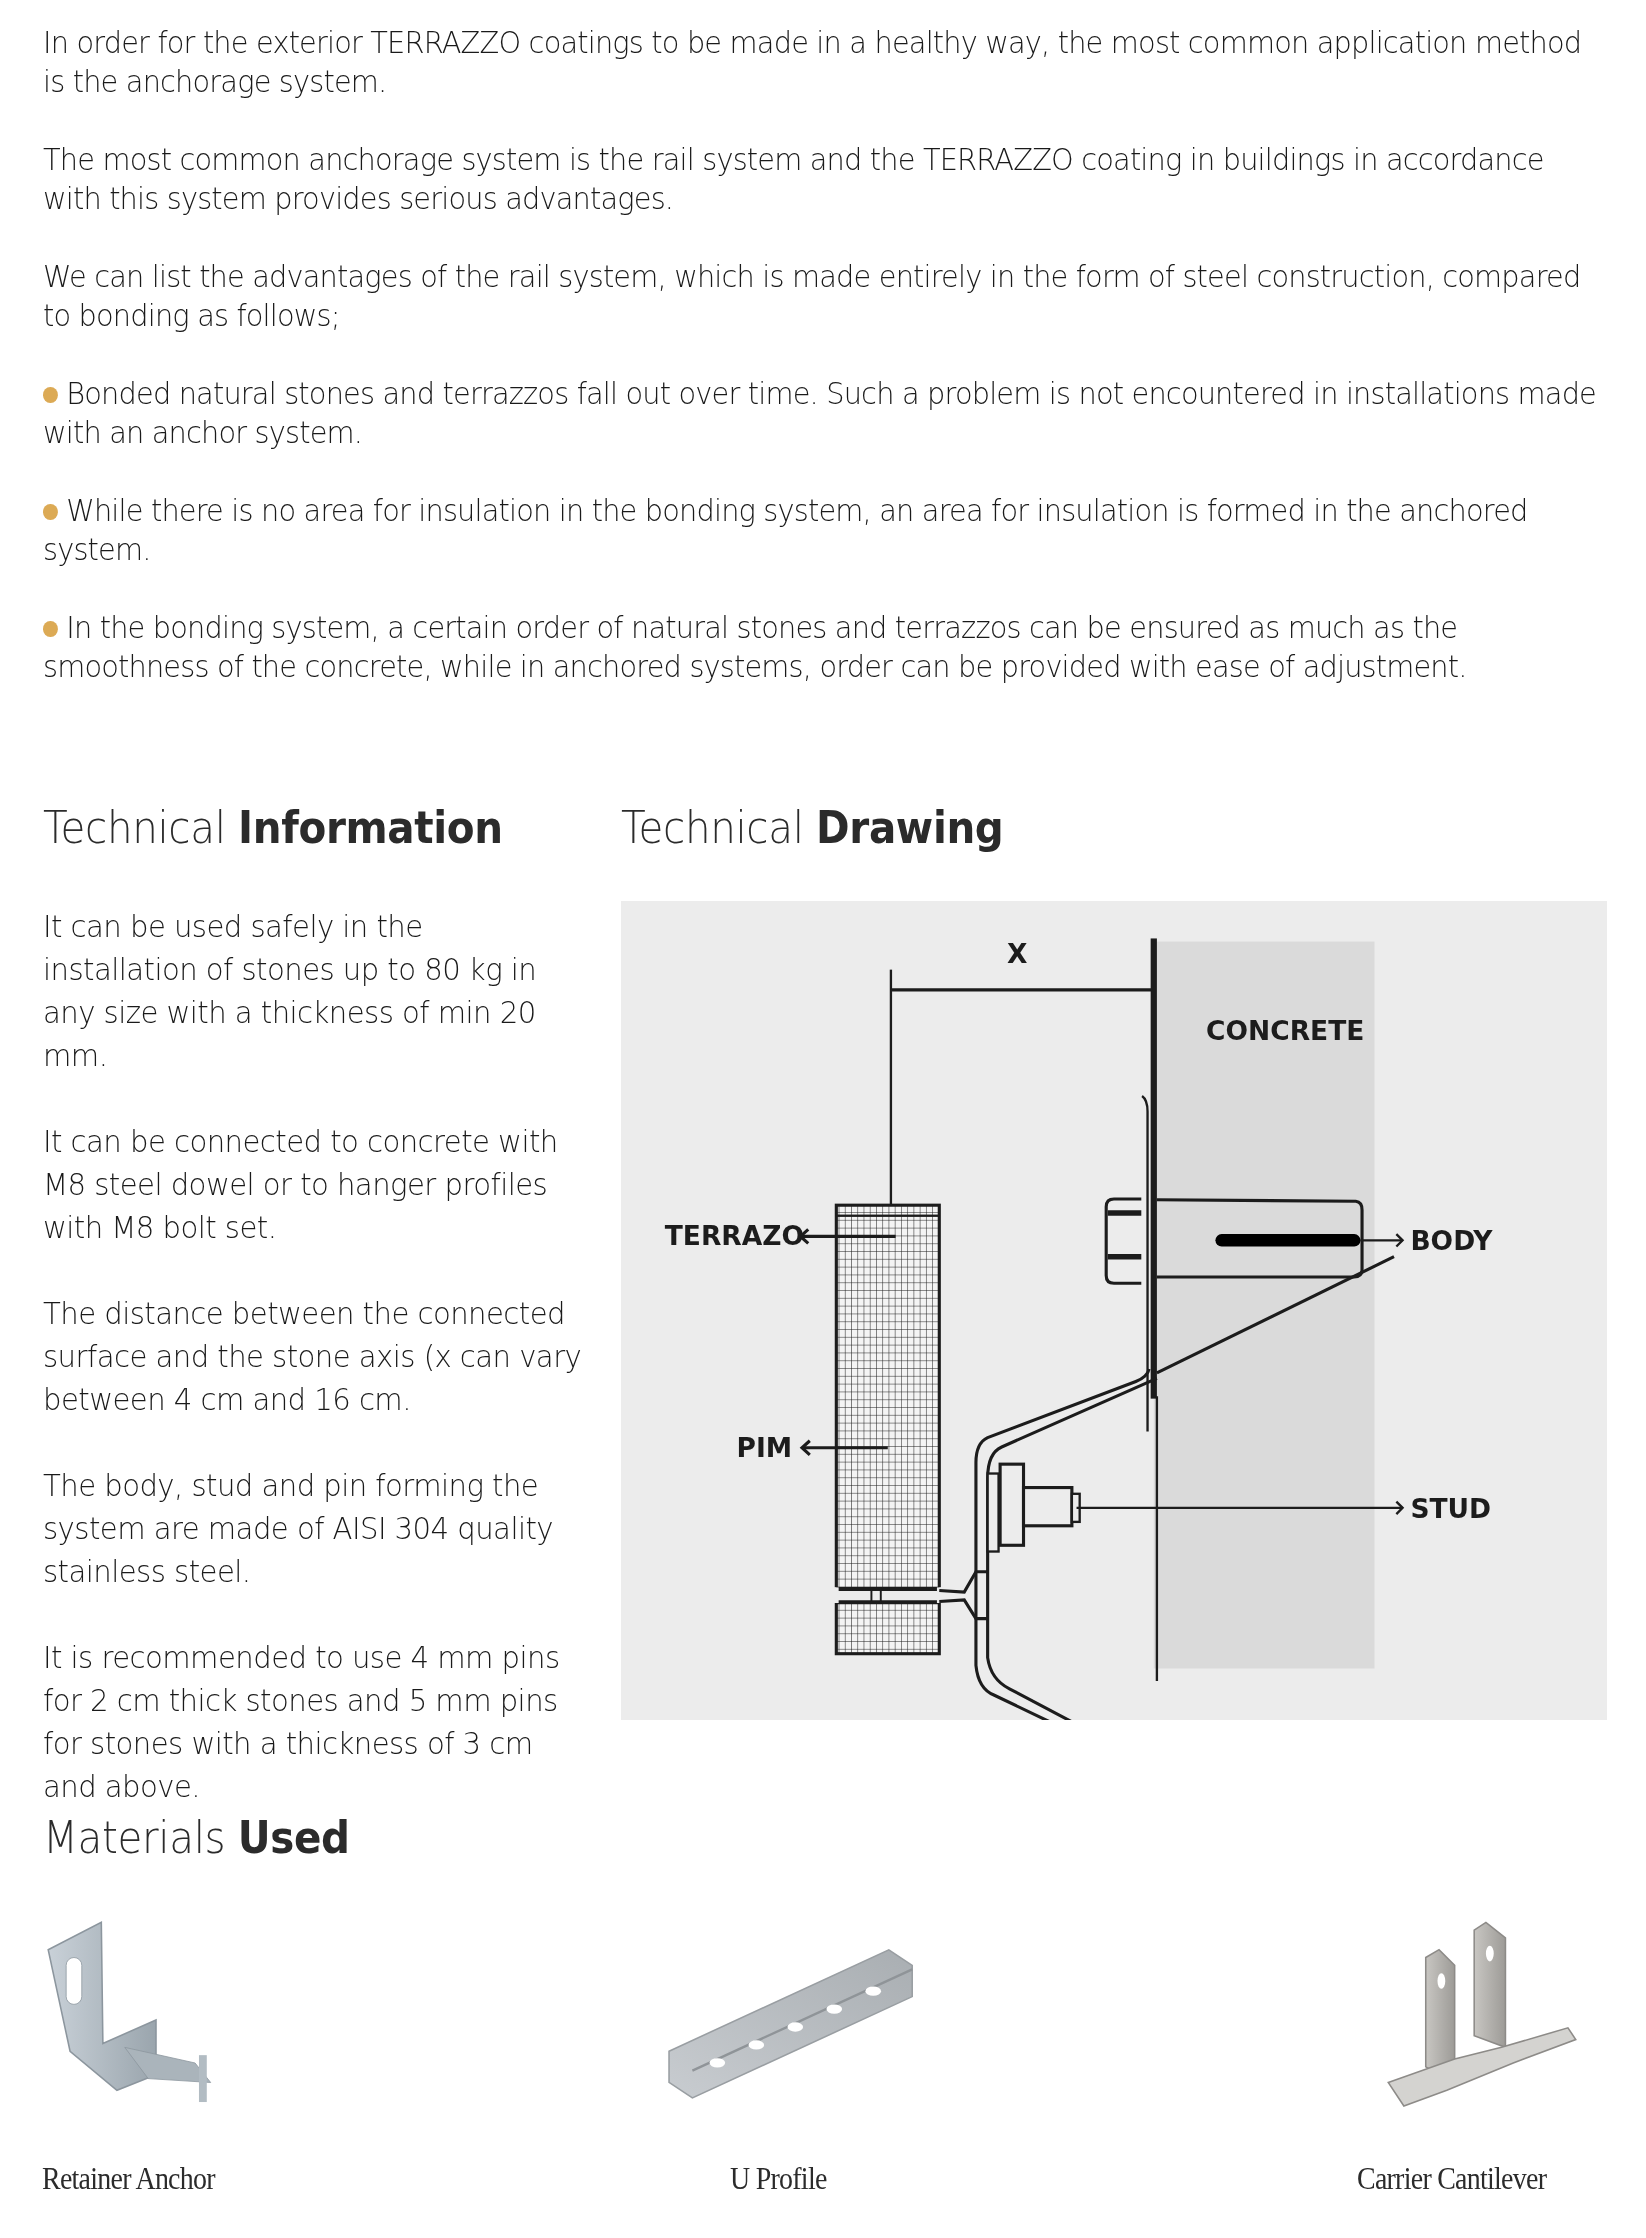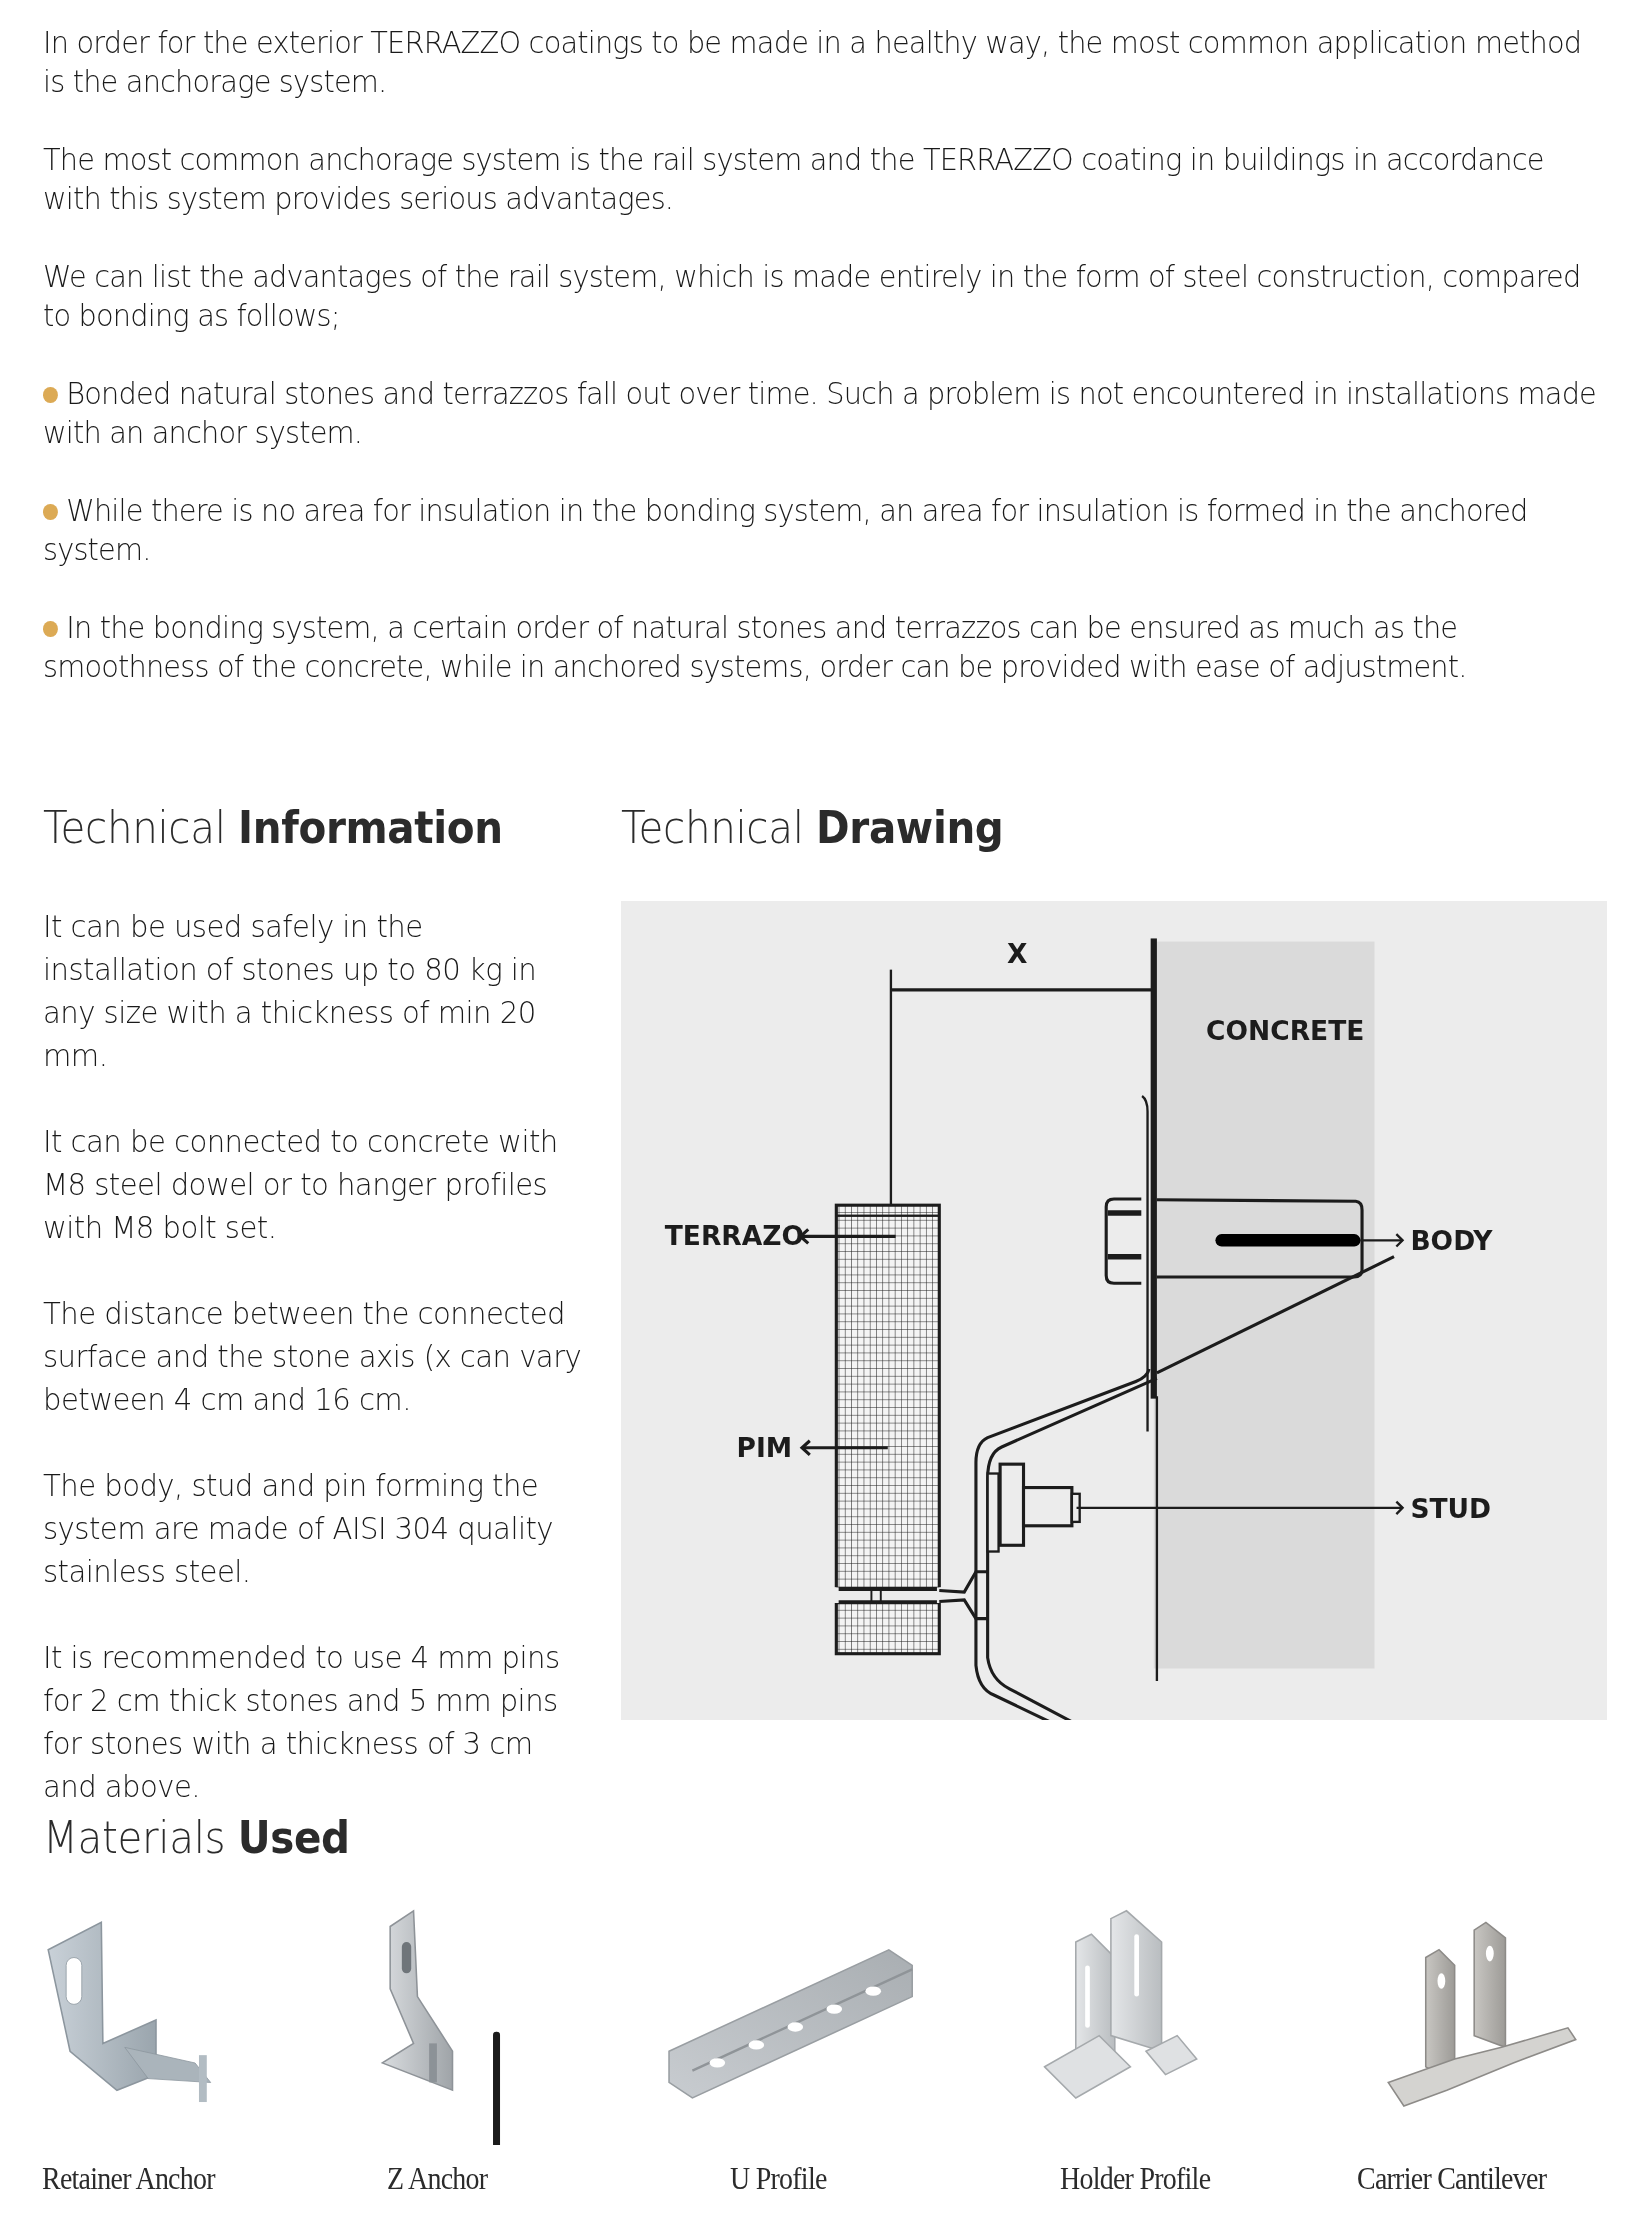--- a/index.html
+++ b/index.html
@@ -169,35 +169,20 @@
           </linearGradient>
         </defs>
       <path d="M22 70 L90 35 L92 190 L160 160 L160 230 L110 250 L50 200 Z" fill="url(#g1)" stroke="#8c969e" stroke-width="2"></path>
       <rect x="45" y="80" width="20" height="60" rx="10" fill="#fff" stroke="#8c969e"></rect>
       <path d="M120 195 L210 215 L230 240 L150 235 Z" fill="#aab4bb" stroke="#8c969e"></path>
       <rect x="215" y="205" width="10" height="60" fill="#b2bcc3"></rect>
     </svg>
     <div class="label" style="left:11px;">Retainer Anchor</div>
   </div>
 
-  <div class="mat" style="left:359px; width:187px;">
-    <svg width="187" height="250" viewBox="0 0 240 320">
-      <defs>
-          <linearGradient id="g2" x1="0" x2="1">
-            <stop offset="0" stop-color="#d9dcdf"></stop>
-            <stop offset="1" stop-color="#9fa4a8"></stop>
-          </linearGradient>
-        </defs>
-      <path d="M40 40 L70 20 L75 130 L120 200 L120 250 L30 215 L70 190 L40 120 Z" fill="url(#g2)" stroke="#8e9398" stroke-width="2"></path>
-      <rect x="55" y="60" width="12" height="40" rx="6" fill="#6f757a"></rect>
-      <rect x="90" y="190" width="10" height="50" fill="#8c9297"></rect>
-      <rect x="172" y="175" width="9" height="150" rx="4" fill="#1b1b1b"></rect>
-    </svg>
-    <div class="label" style="left:28px;">Z Anchor</div>
-  </div>
 
   <div class="mat" style="left:655px; width:265px;">
     <svg width="265" height="250" viewBox="0 0 340 320">
       <defs>
           <linearGradient id="g3" x1="0" x2="1" y1="1" y2="0">
             <stop offset="0" stop-color="#c8ccd0"></stop>
             <stop offset="1" stop-color="#a9aeb2"></stop>
           </linearGradient>
         </defs>
       <path d="M18 200 L300 70 L330 90 L330 130 L48 260 L18 240 Z" fill="url(#g3)" stroke="#999ea2" stroke-width="2"></path>
@@ -206,37 +191,20 @@
         <ellipse cx="80" cy="215" rx="10" ry="6"></ellipse>
           <ellipse cx="130" cy="192" rx="10" ry="6"></ellipse>
         <ellipse cx="180" cy="169" rx="10" ry="6"></ellipse>
           <ellipse cx="230" cy="146" rx="10" ry="6"></ellipse>
         <ellipse cx="280" cy="123" rx="10" ry="6"></ellipse>
       </g>
     </svg>
     <div class="label" style="left:75px;">U Profile</div>
   </div>
 
-  <div class="mat" style="left:1029px; width:234px;">
-    <svg width="234" height="250" viewBox="0 0 300 320">
-      <defs>
-          <linearGradient id="g4" x1="0" x2="1">
-            <stop offset="0" stop-color="#e4e6e8"></stop>
-            <stop offset="1" stop-color="#b9bdc0"></stop>
-          </linearGradient>
-        </defs>
-      <path d="M60 60 L80 50 L110 80 L110 230 L60 210 Z" fill="url(#g4)" stroke="#a5a9ac" stroke-width="2"></path>
-      <path d="M105 30 L125 20 L170 60 L170 200 L105 180 Z" fill="url(#g4)" stroke="#a5a9ac" stroke-width="2"></path>
-      <path d="M20 220 L90 180 L130 220 L60 260 Z" fill="#dfe1e3" stroke="#a5a9ac" stroke-width="2"></path>
-      <path d="M150 200 L190 180 L215 210 L175 230 Z" fill="#dfe1e3" stroke="#a5a9ac" stroke-width="2"></path>
-      <rect x="72" y="90" width="6" height="80" rx="3" fill="#fff"></rect>
-      <rect x="135" y="50" width="6" height="80" rx="3" fill="#fff"></rect>
-    </svg>
-    <div class="label" style="left:31px;">Holder Profile</div>
-  </div>
 
   <div class="mat" style="left:1357px; width:250px;">
     <svg width="250" height="250" viewBox="0 0 320 320">
       <defs>
           <linearGradient id="g5" x1="0" x2="1">
             <stop offset="0" stop-color="#c8c6c2"></stop>
             <stop offset="1" stop-color="#9d9b97"></stop>
           </linearGradient>
         </defs>
       <path d="M88 80 L105 70 L125 90 L125 240 L88 220 Z" fill="url(#g5)" stroke="#8d8b88" stroke-width="2"></path>

